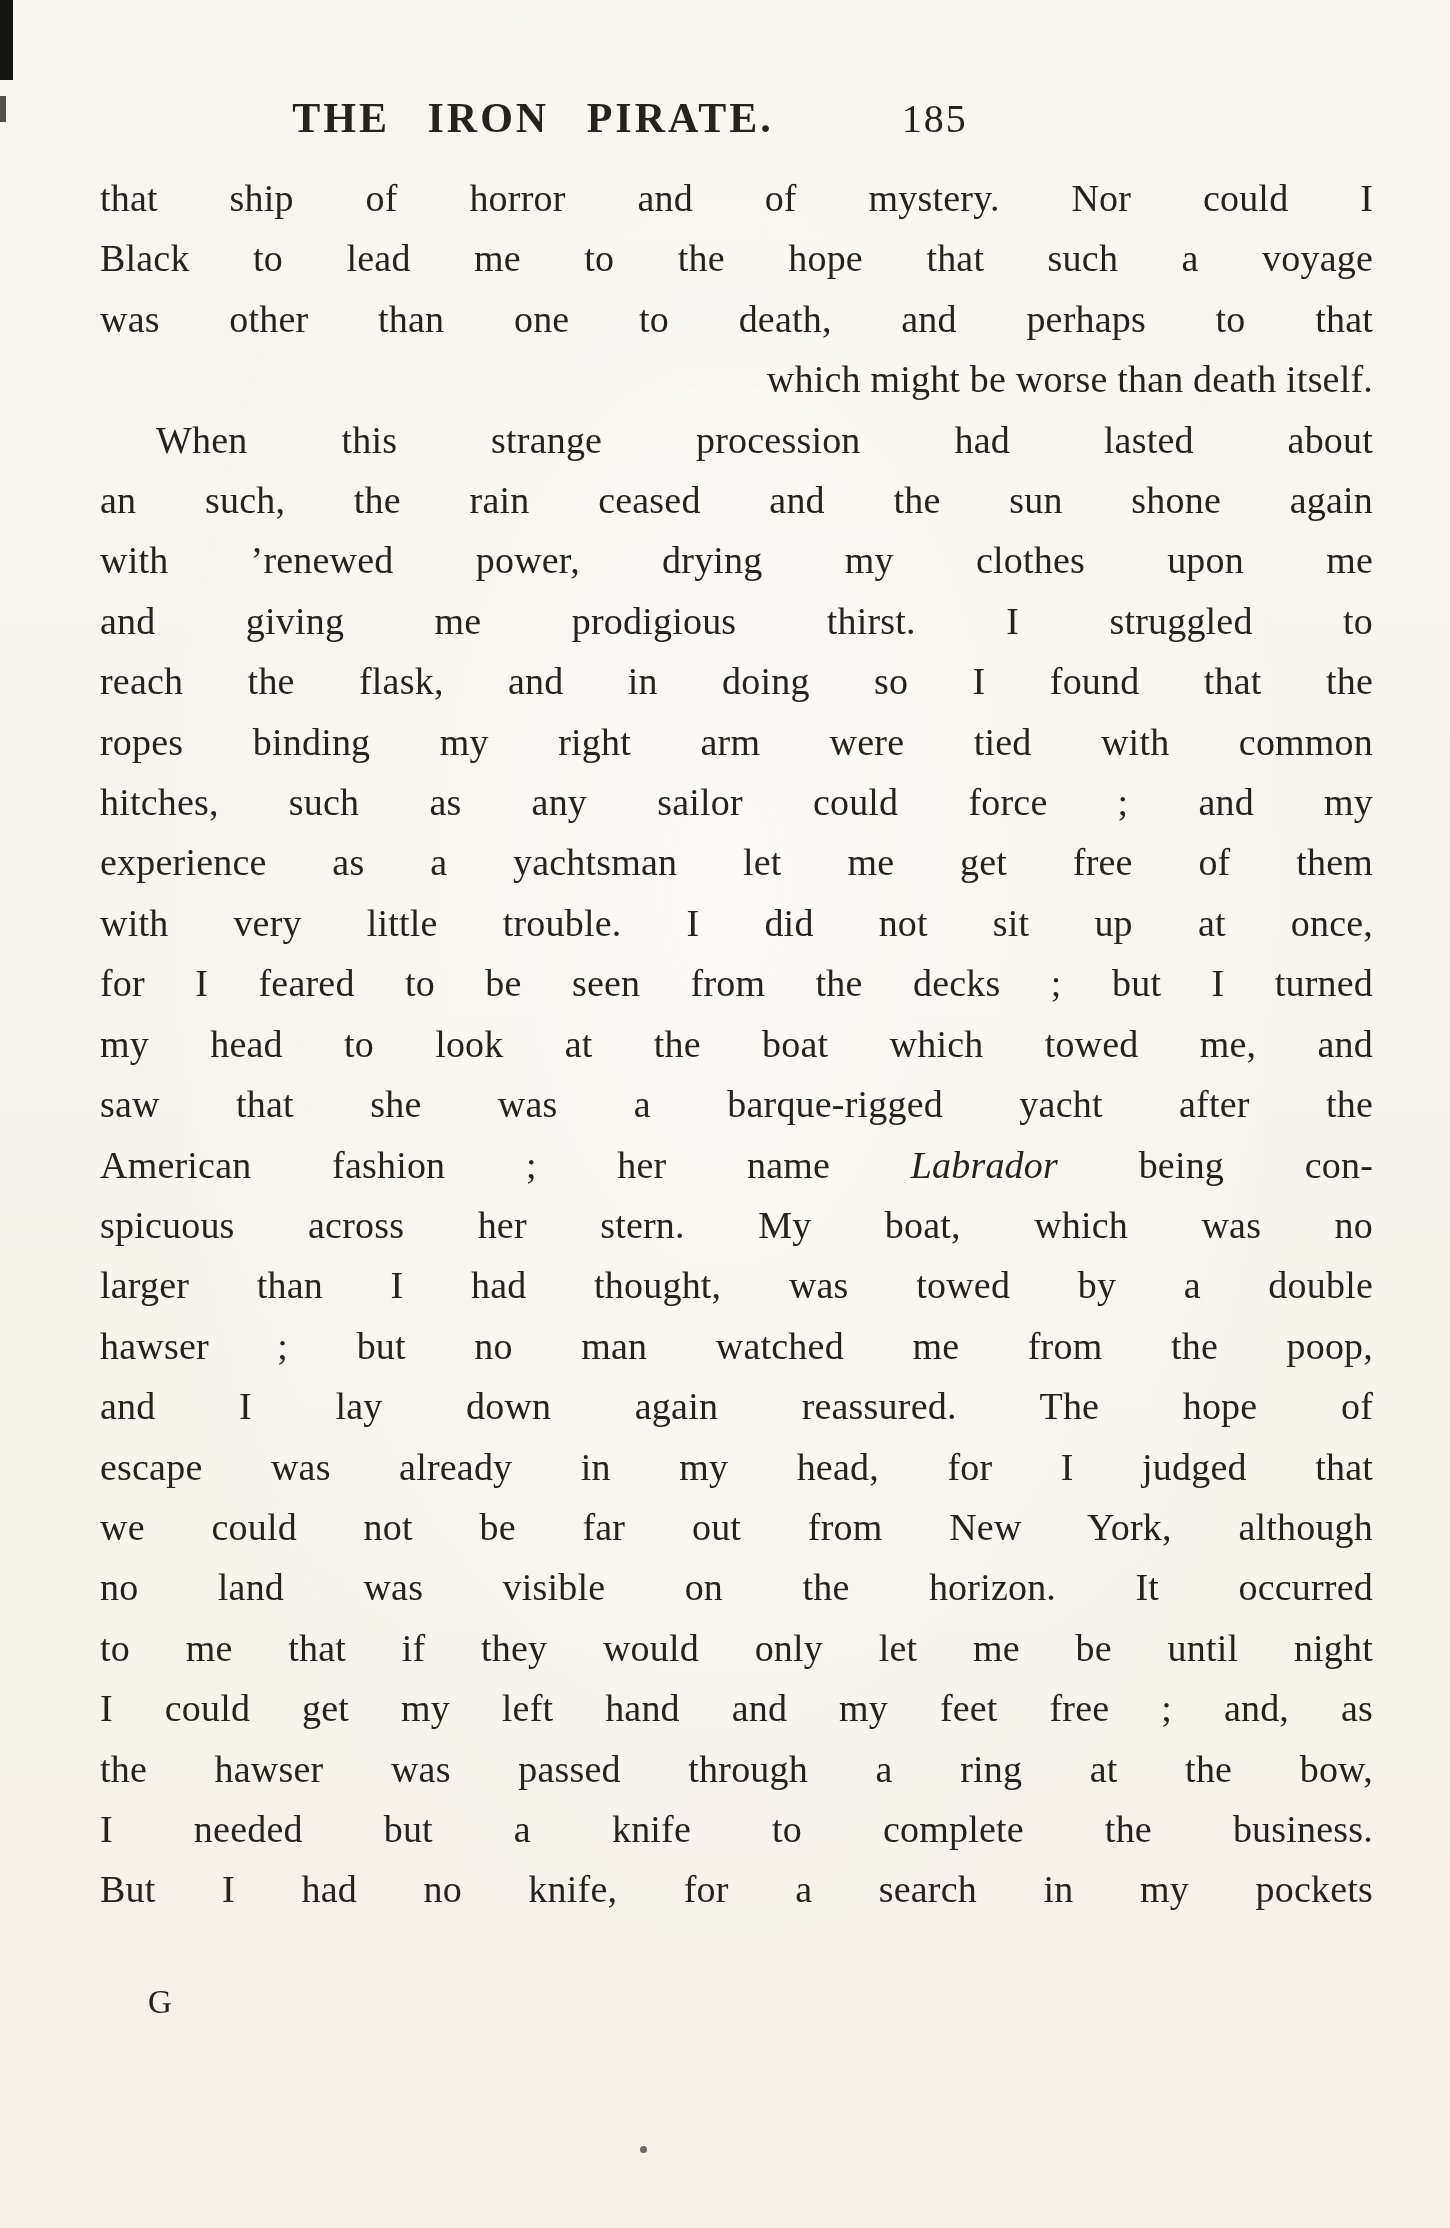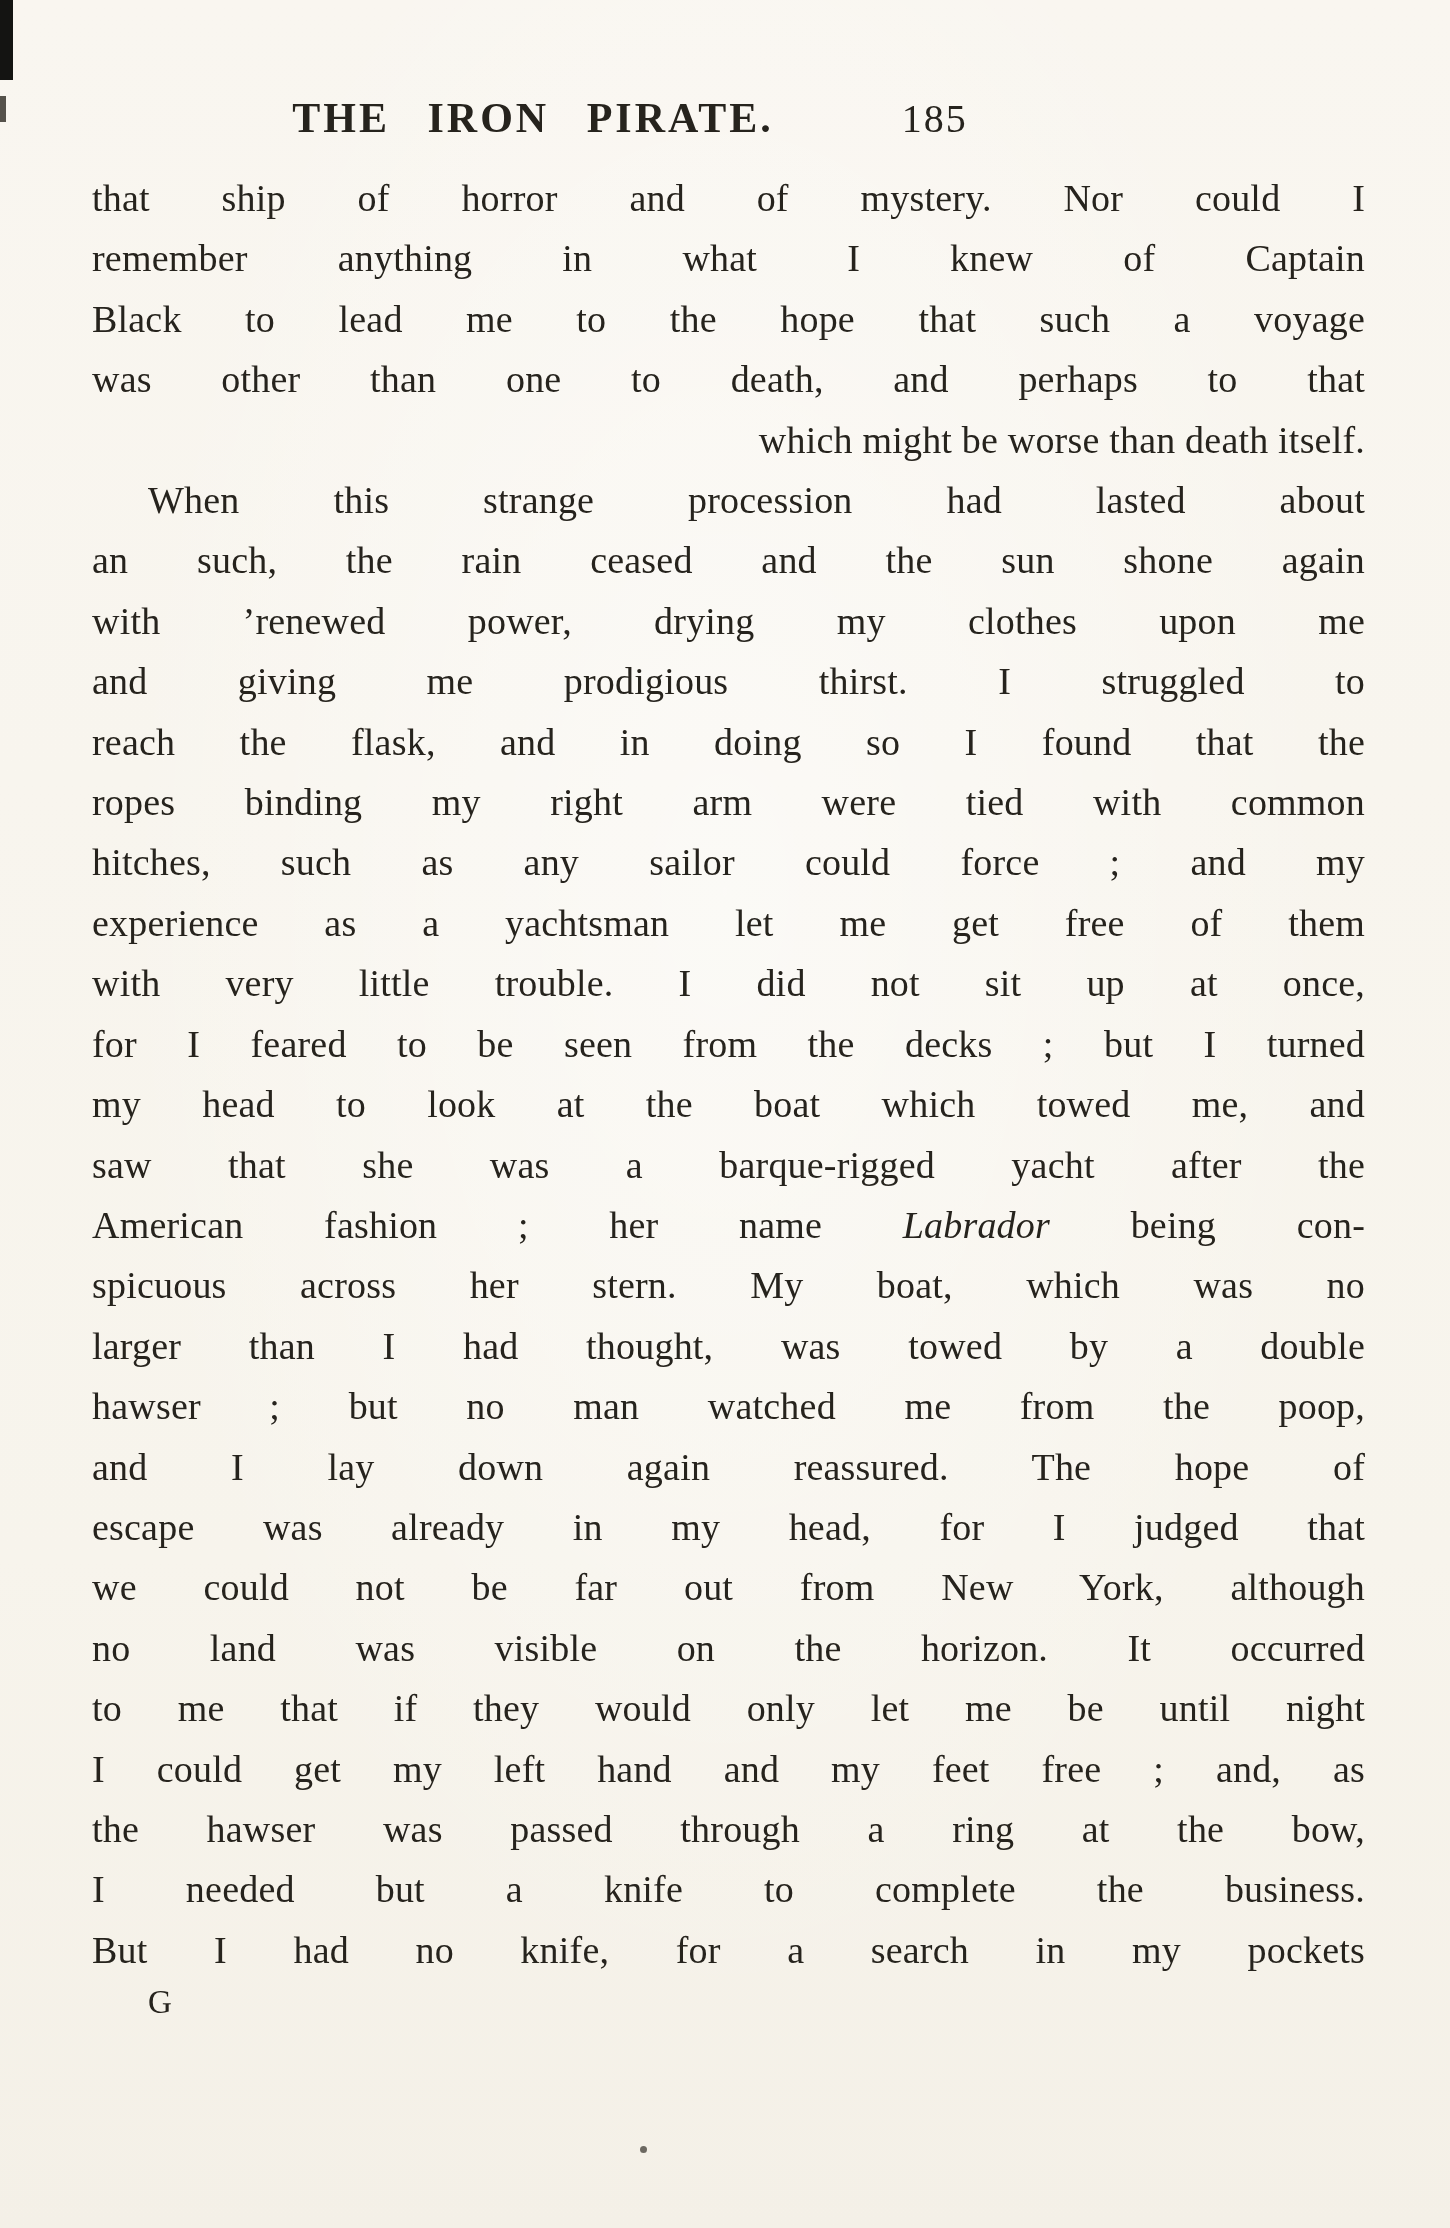--- a/index.html
+++ b/index.html
@@ -57,21 +57,21 @@
     white-space: nowrap;
     font-weight: bold;
   }
   .page-number {
     font-size: 40px;
     letter-spacing: 2px;
   }
   .text-block {
     position: absolute;
     top: 168px;
-    left: 92px;
+    left: 100px;
     width: 1273px;
     font-size: 38px;
     line-height: 60.4px;
     letter-spacing: 0.2px;
   }
   .line {
     text-align: right;
     white-space: normal;
   }
   .line.just {
@@ -111,21 +111,20 @@
   <div class="scan-bar"></div>
   <div class="scan-dash"></div>
 
   <header class="page-header">
     <span class="running-title">THE IRON PIRATE.</span>
     <span class="page-number">185</span>
   </header>
 
   <main class="text-block">
       <div class="line just">that ship of horror and of mystery.  Nor could I</div>
-      <div class="line just">remember anything in what I knew of Captain</div>
       <div class="line just">Black to lead me to the hope that such a voyage</div>
       <div class="line just">was other than one to death, and perhaps to that</div>
       <div class="line">which might be worse than death itself.</div>
       <div class="line just indent">When this strange procession had lasted about</div>
       <div class="line just">an such, the rain ceased and the sun shone again</div>
       <div class="line just">with ’renewed power, drying my clothes upon me</div>
       <div class="line just">and giving me prodigious thirst.  I struggled to</div>
       <div class="line just">reach the flask, and in doing so I found that the</div>
       <div class="line just">ropes binding my right arm were tied with common</div>
       <div class="line just">hitches, such as any sailor could force ; and my</div>

